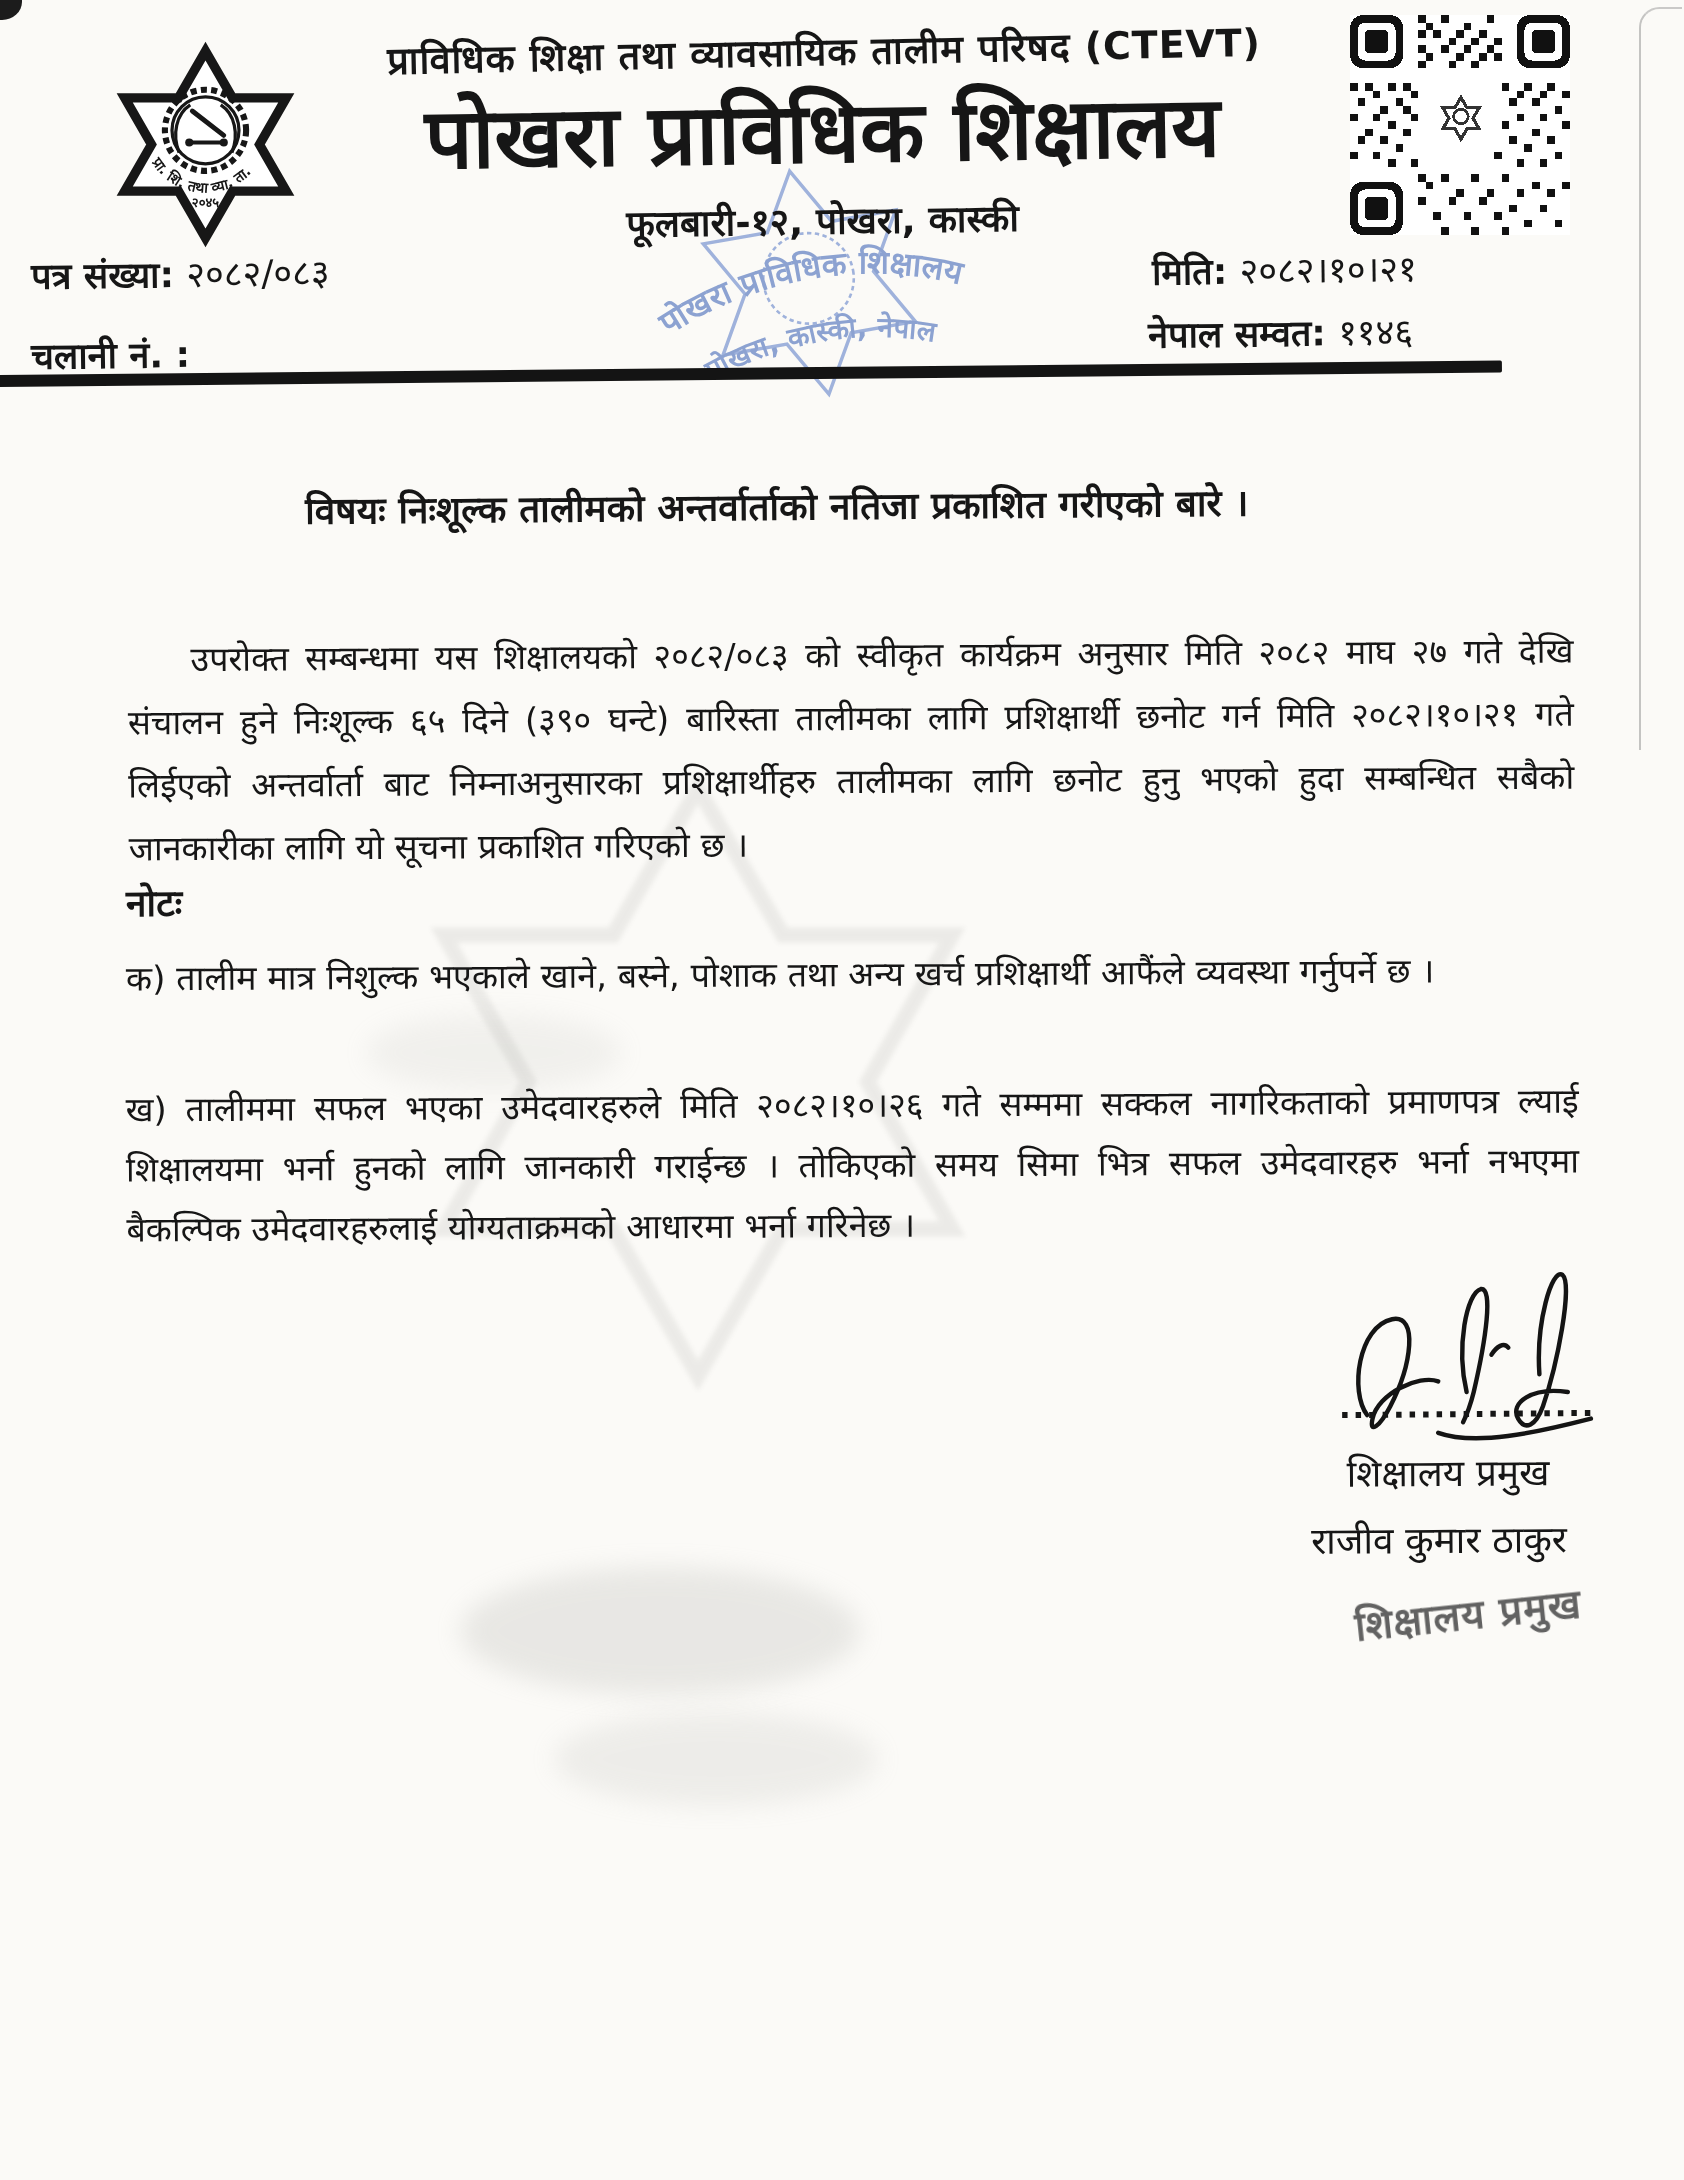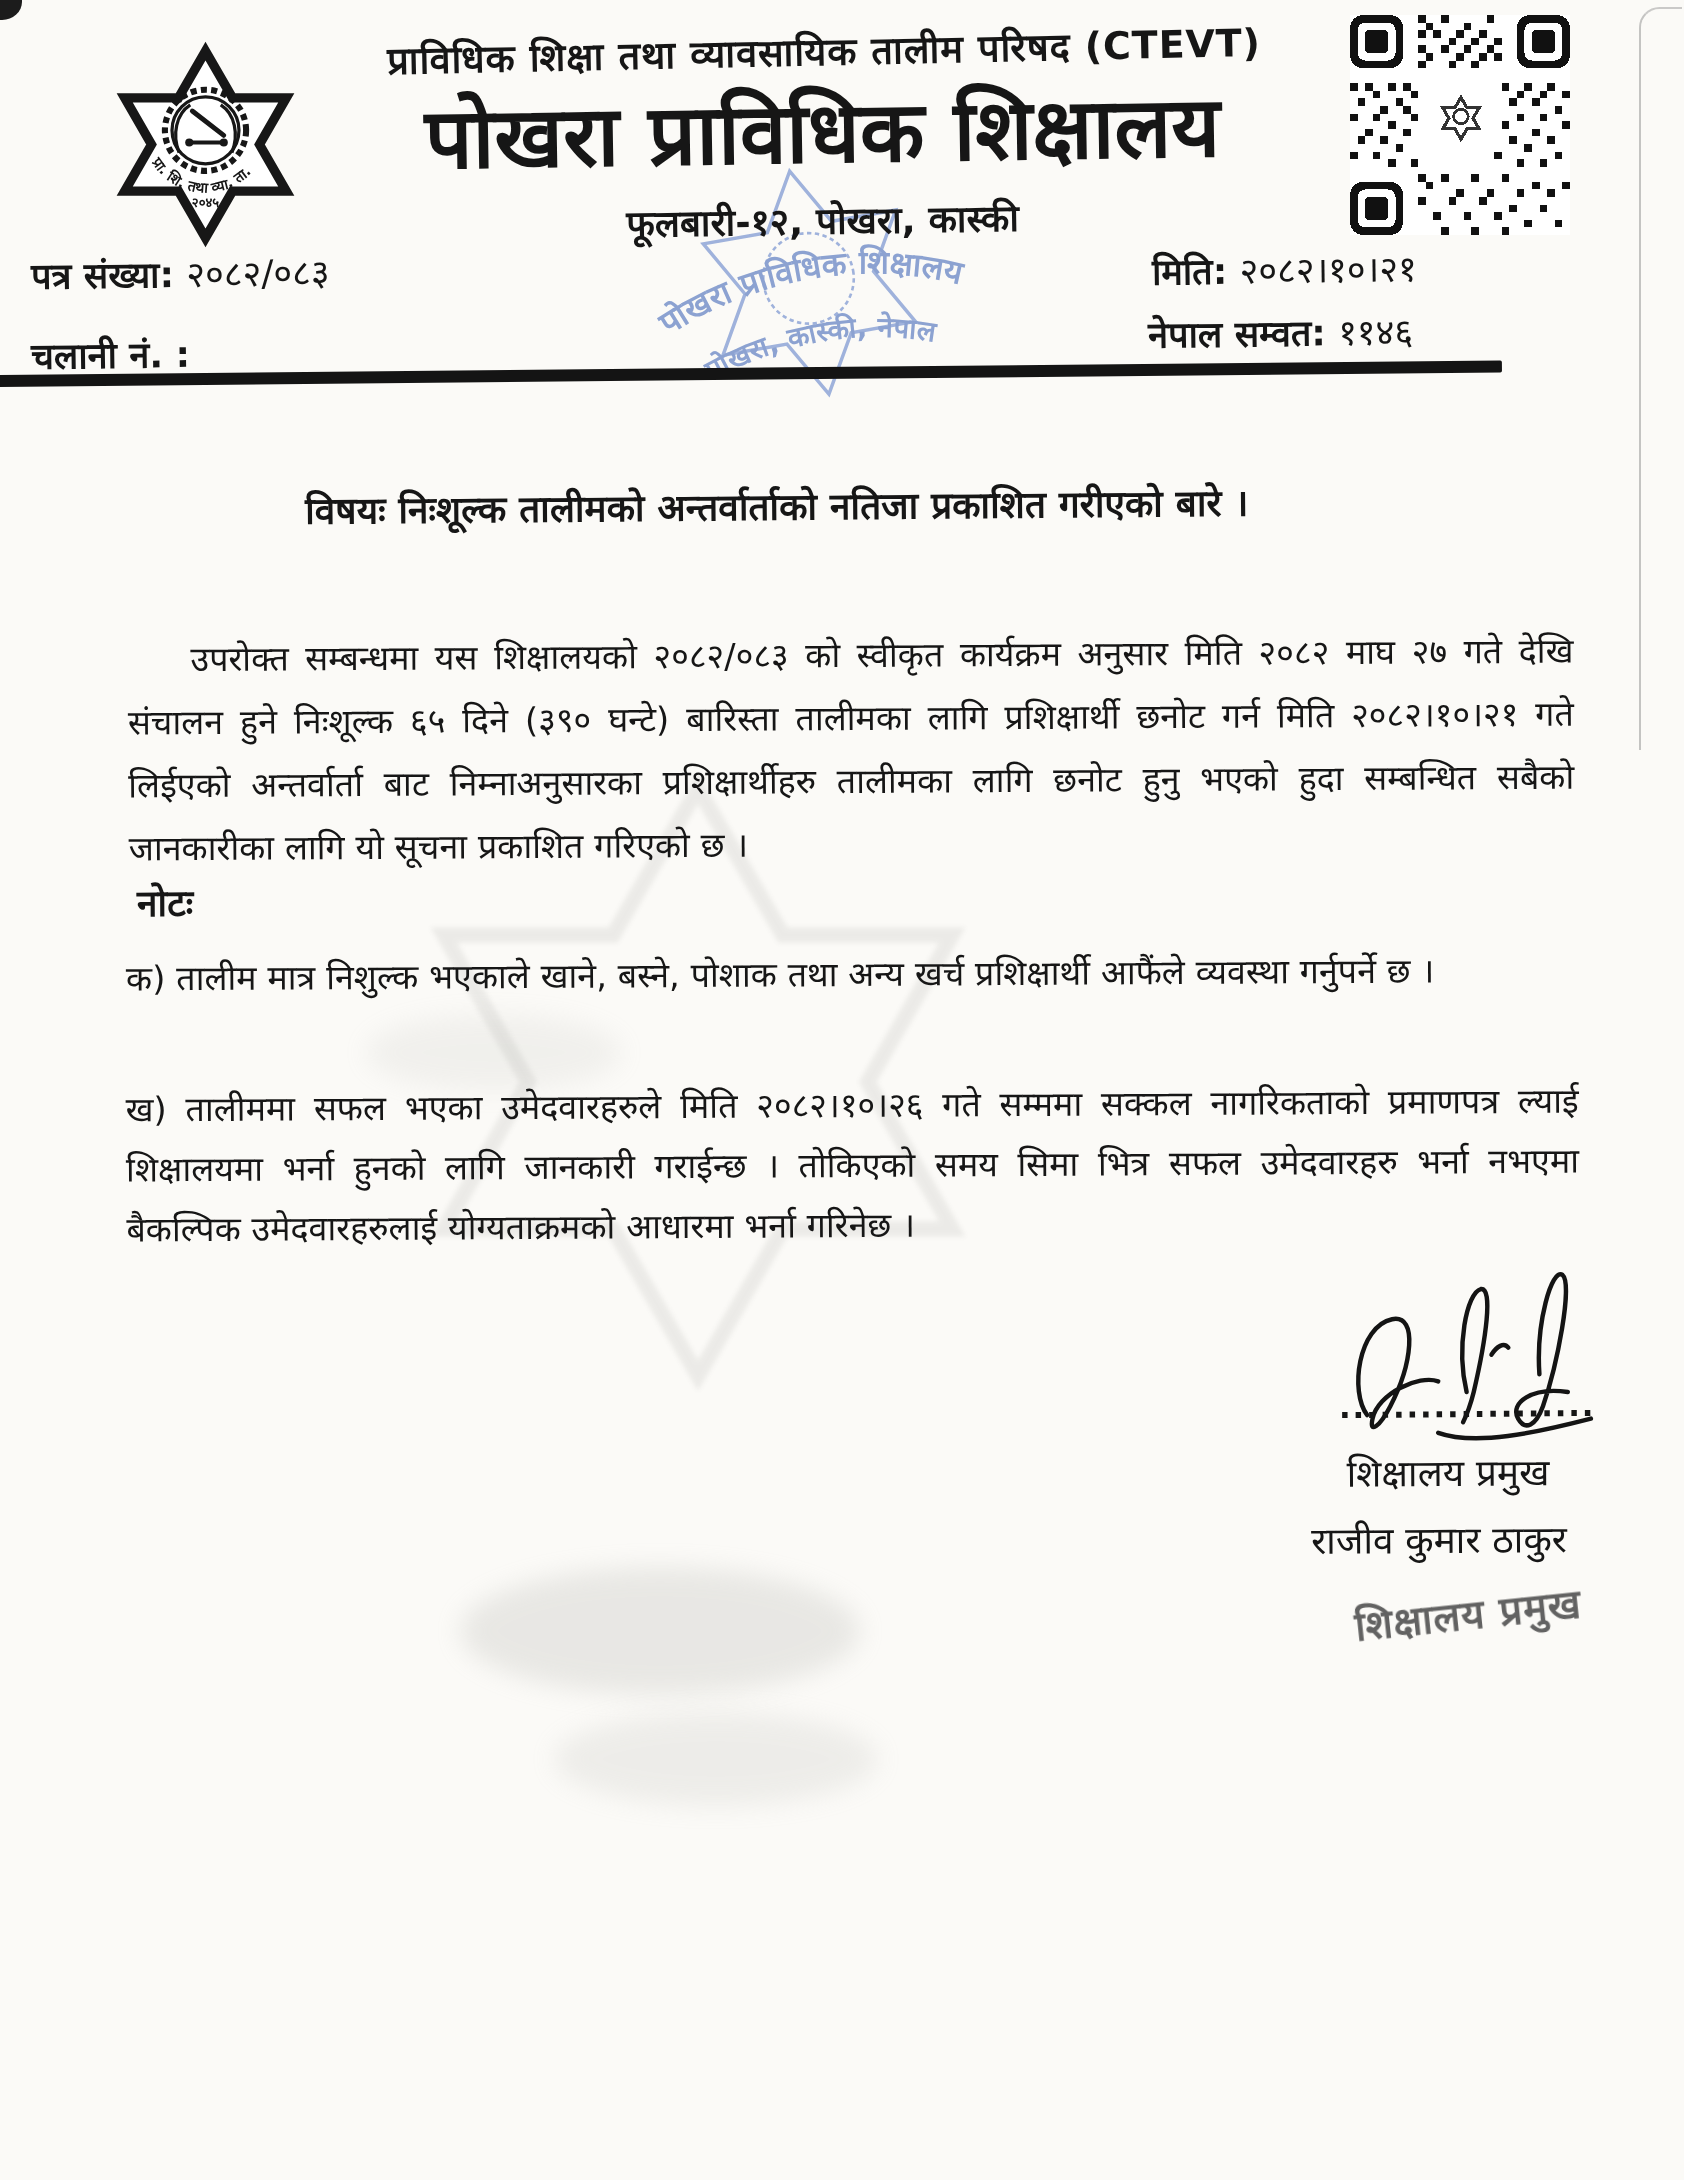--- a/index.html
+++ b/index.html
@@ -32,21 +32,21 @@
   .m1{left:31px;top:249px;}
   .m2{left:31px;top:330px;}
   .m3{left:1152px;top:245px;}
   .m4{left:1148px;top:308px;}
   .rule{position:absolute;left:-6.8px;top:375px;width:1509px;height:12px;background:#141414;transform:rotate(-0.55deg);transform-origin:left center;border-radius:1.7px;}
 
   
   .subject{position:absolute;left:305px;top:479px;width:1107px;font-size:37px;font-weight:bold;transform:rotate(-0.5deg);}
   .para{position:absolute;font-size:34px;line-height:63px;text-align:justify;transform:rotate(-0.35deg);}
   .p1{left:128px;top:624px;width:1446px;text-indent:63px;}
-  .note-h{position:absolute;left:137px;top:876px;font-size:37px;font-weight:bold;transform:rotate(-0.3deg);text-align:right;}
+  .note-h{position:absolute;left:126px;top:876px;font-size:37px;font-weight:bold;transform:rotate(-0.3deg);text-align:right;}
   .pa{left:126px;top:942px;width:1448px;line-height:64px;}
   .pb{left:126px;top:1075px;width:1453px;line-height:60px;}
 
   
   .sig-svg{position:absolute;left:1333px;top:1250px;width:285px;height:213px;}
   .dots{position:absolute;left:1339px;top:1388px;width:256px;font-size:31px;font-weight:bold;letter-spacing:1.7px;transform:rotate(-0.5deg);white-space:nowrap;overflow:hidden;}
   .sig-title{position:absolute;left:1316px;top:1446px;width:264px;text-align:center;font-size:37px;font-weight:500;transform:rotate(-0.4deg);}
   .sig-name{position:absolute;left:1273px;top:1513px;width:332px;text-align:center;font-size:37px;transform:rotate(-0.4deg);}
   .stamp-gray{
     position:absolute;left:1336px;top:1586px;width:264px;text-align:center;

